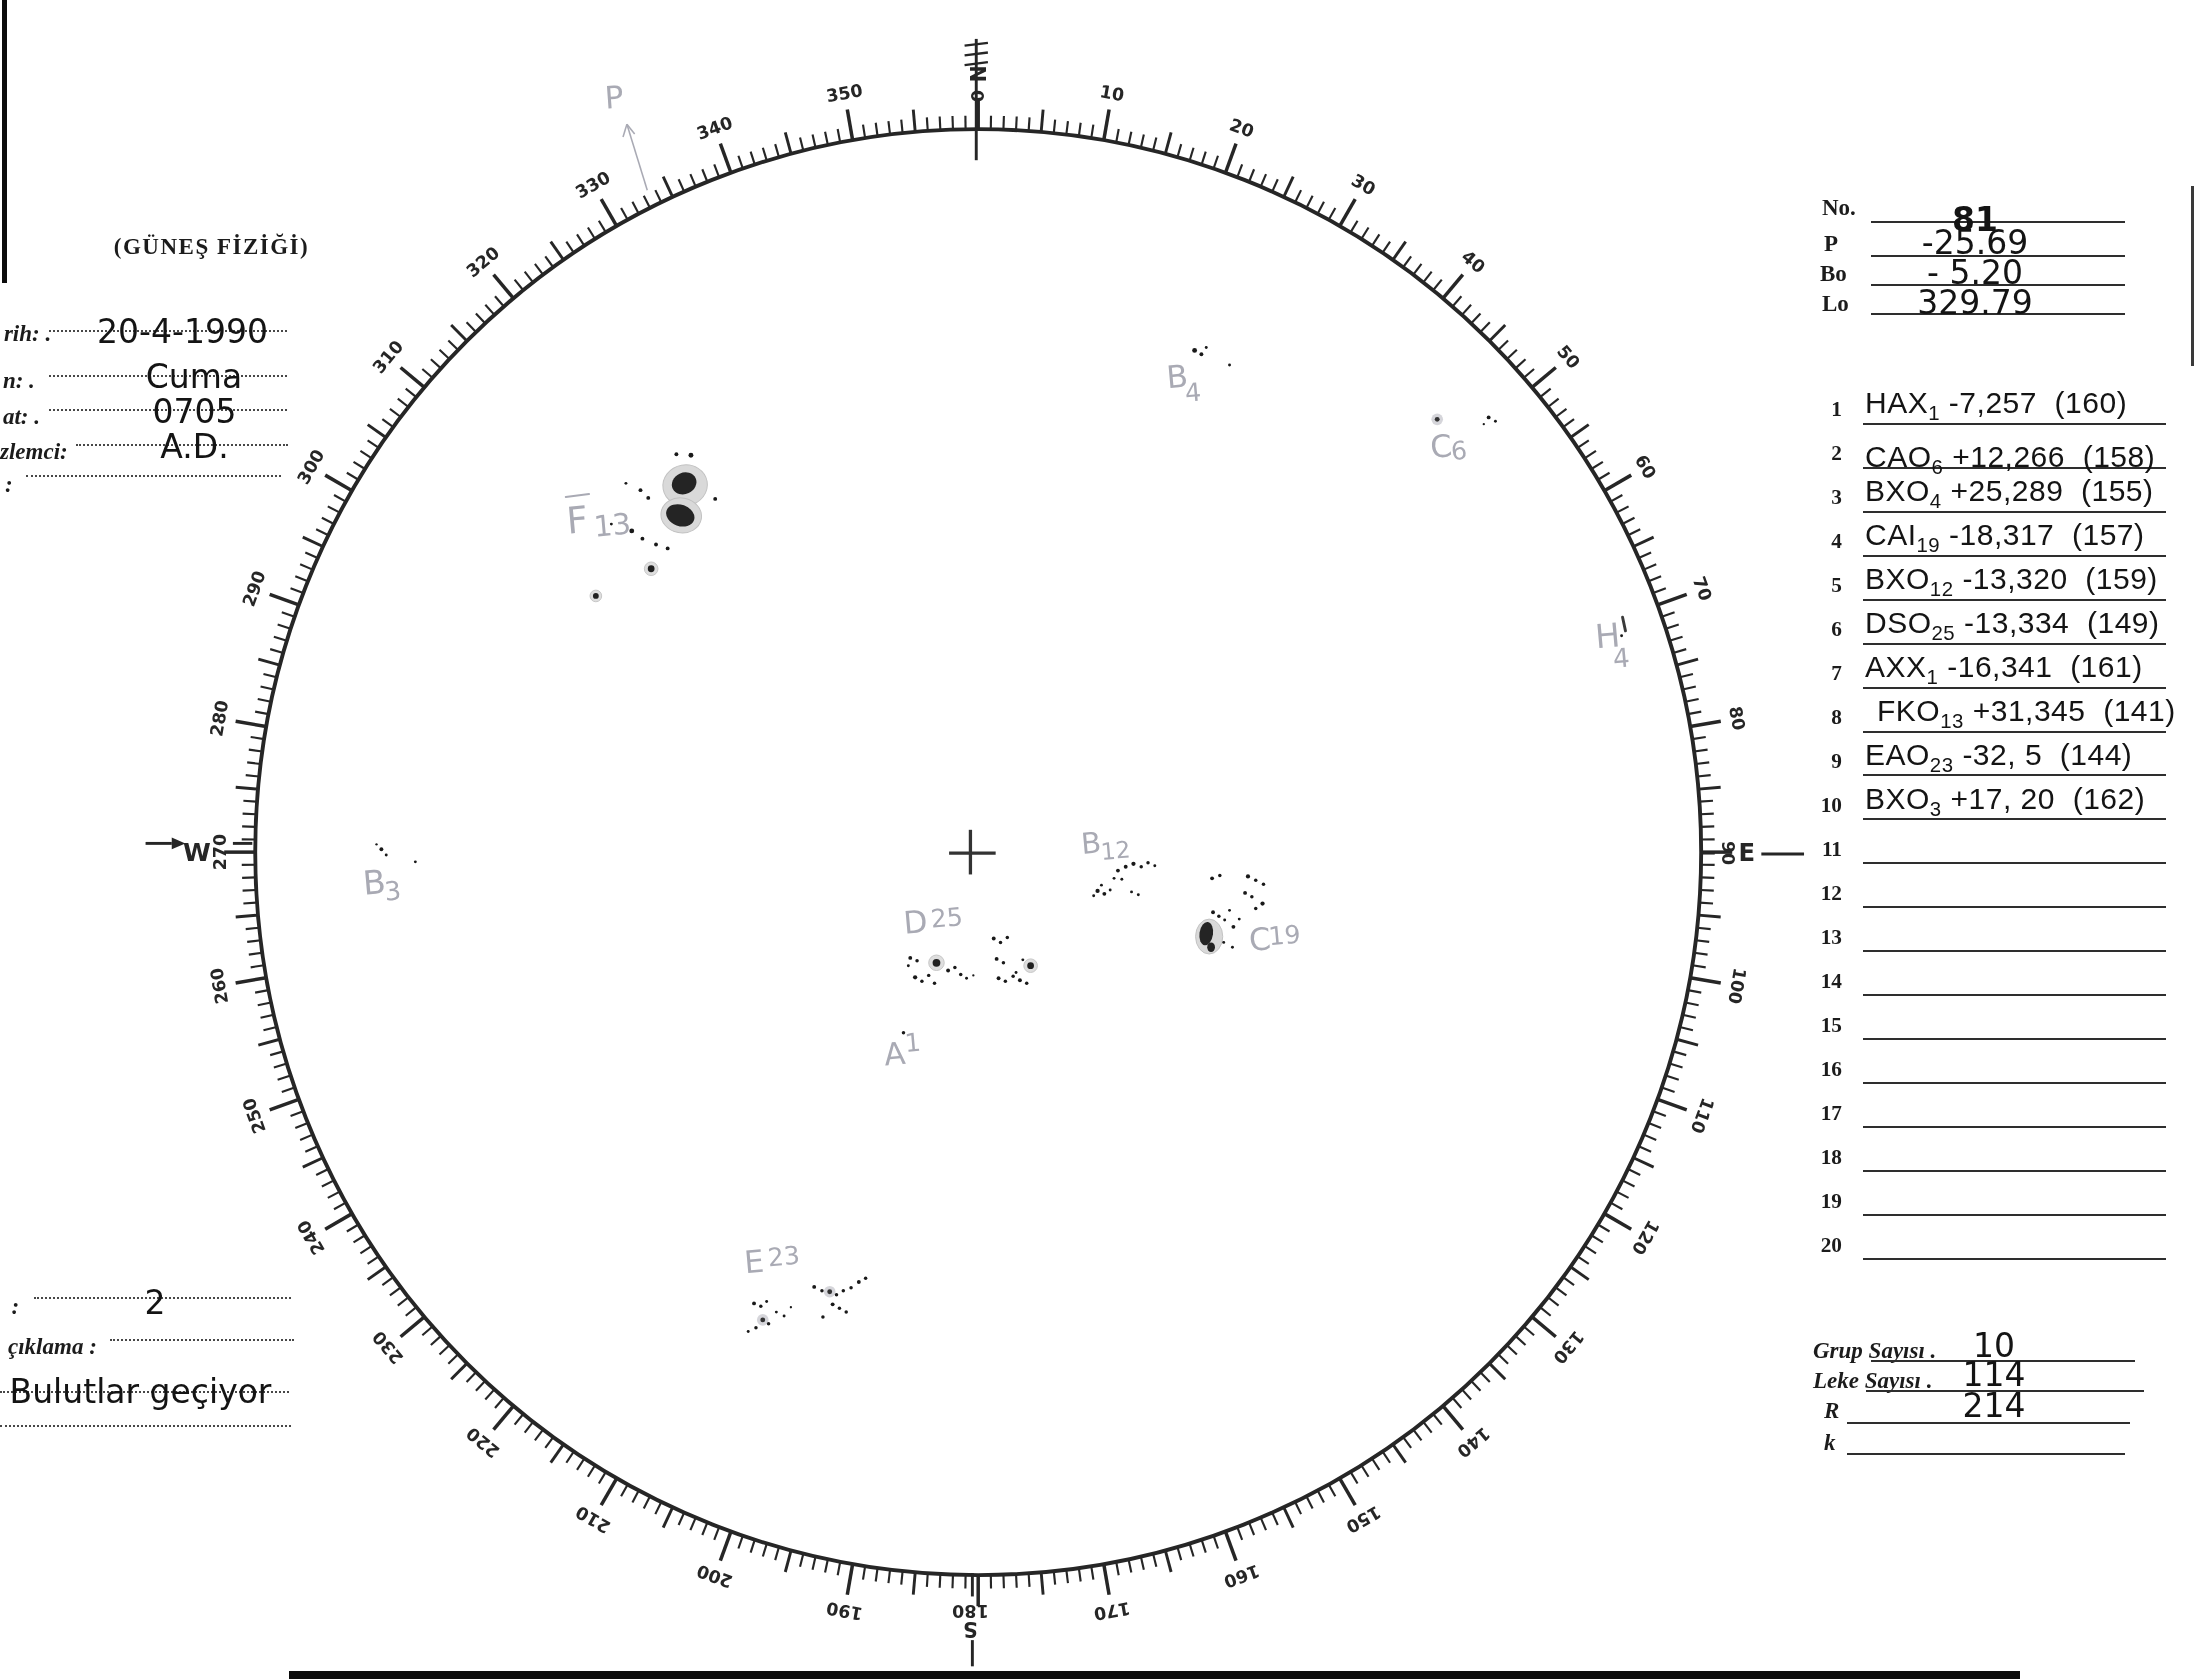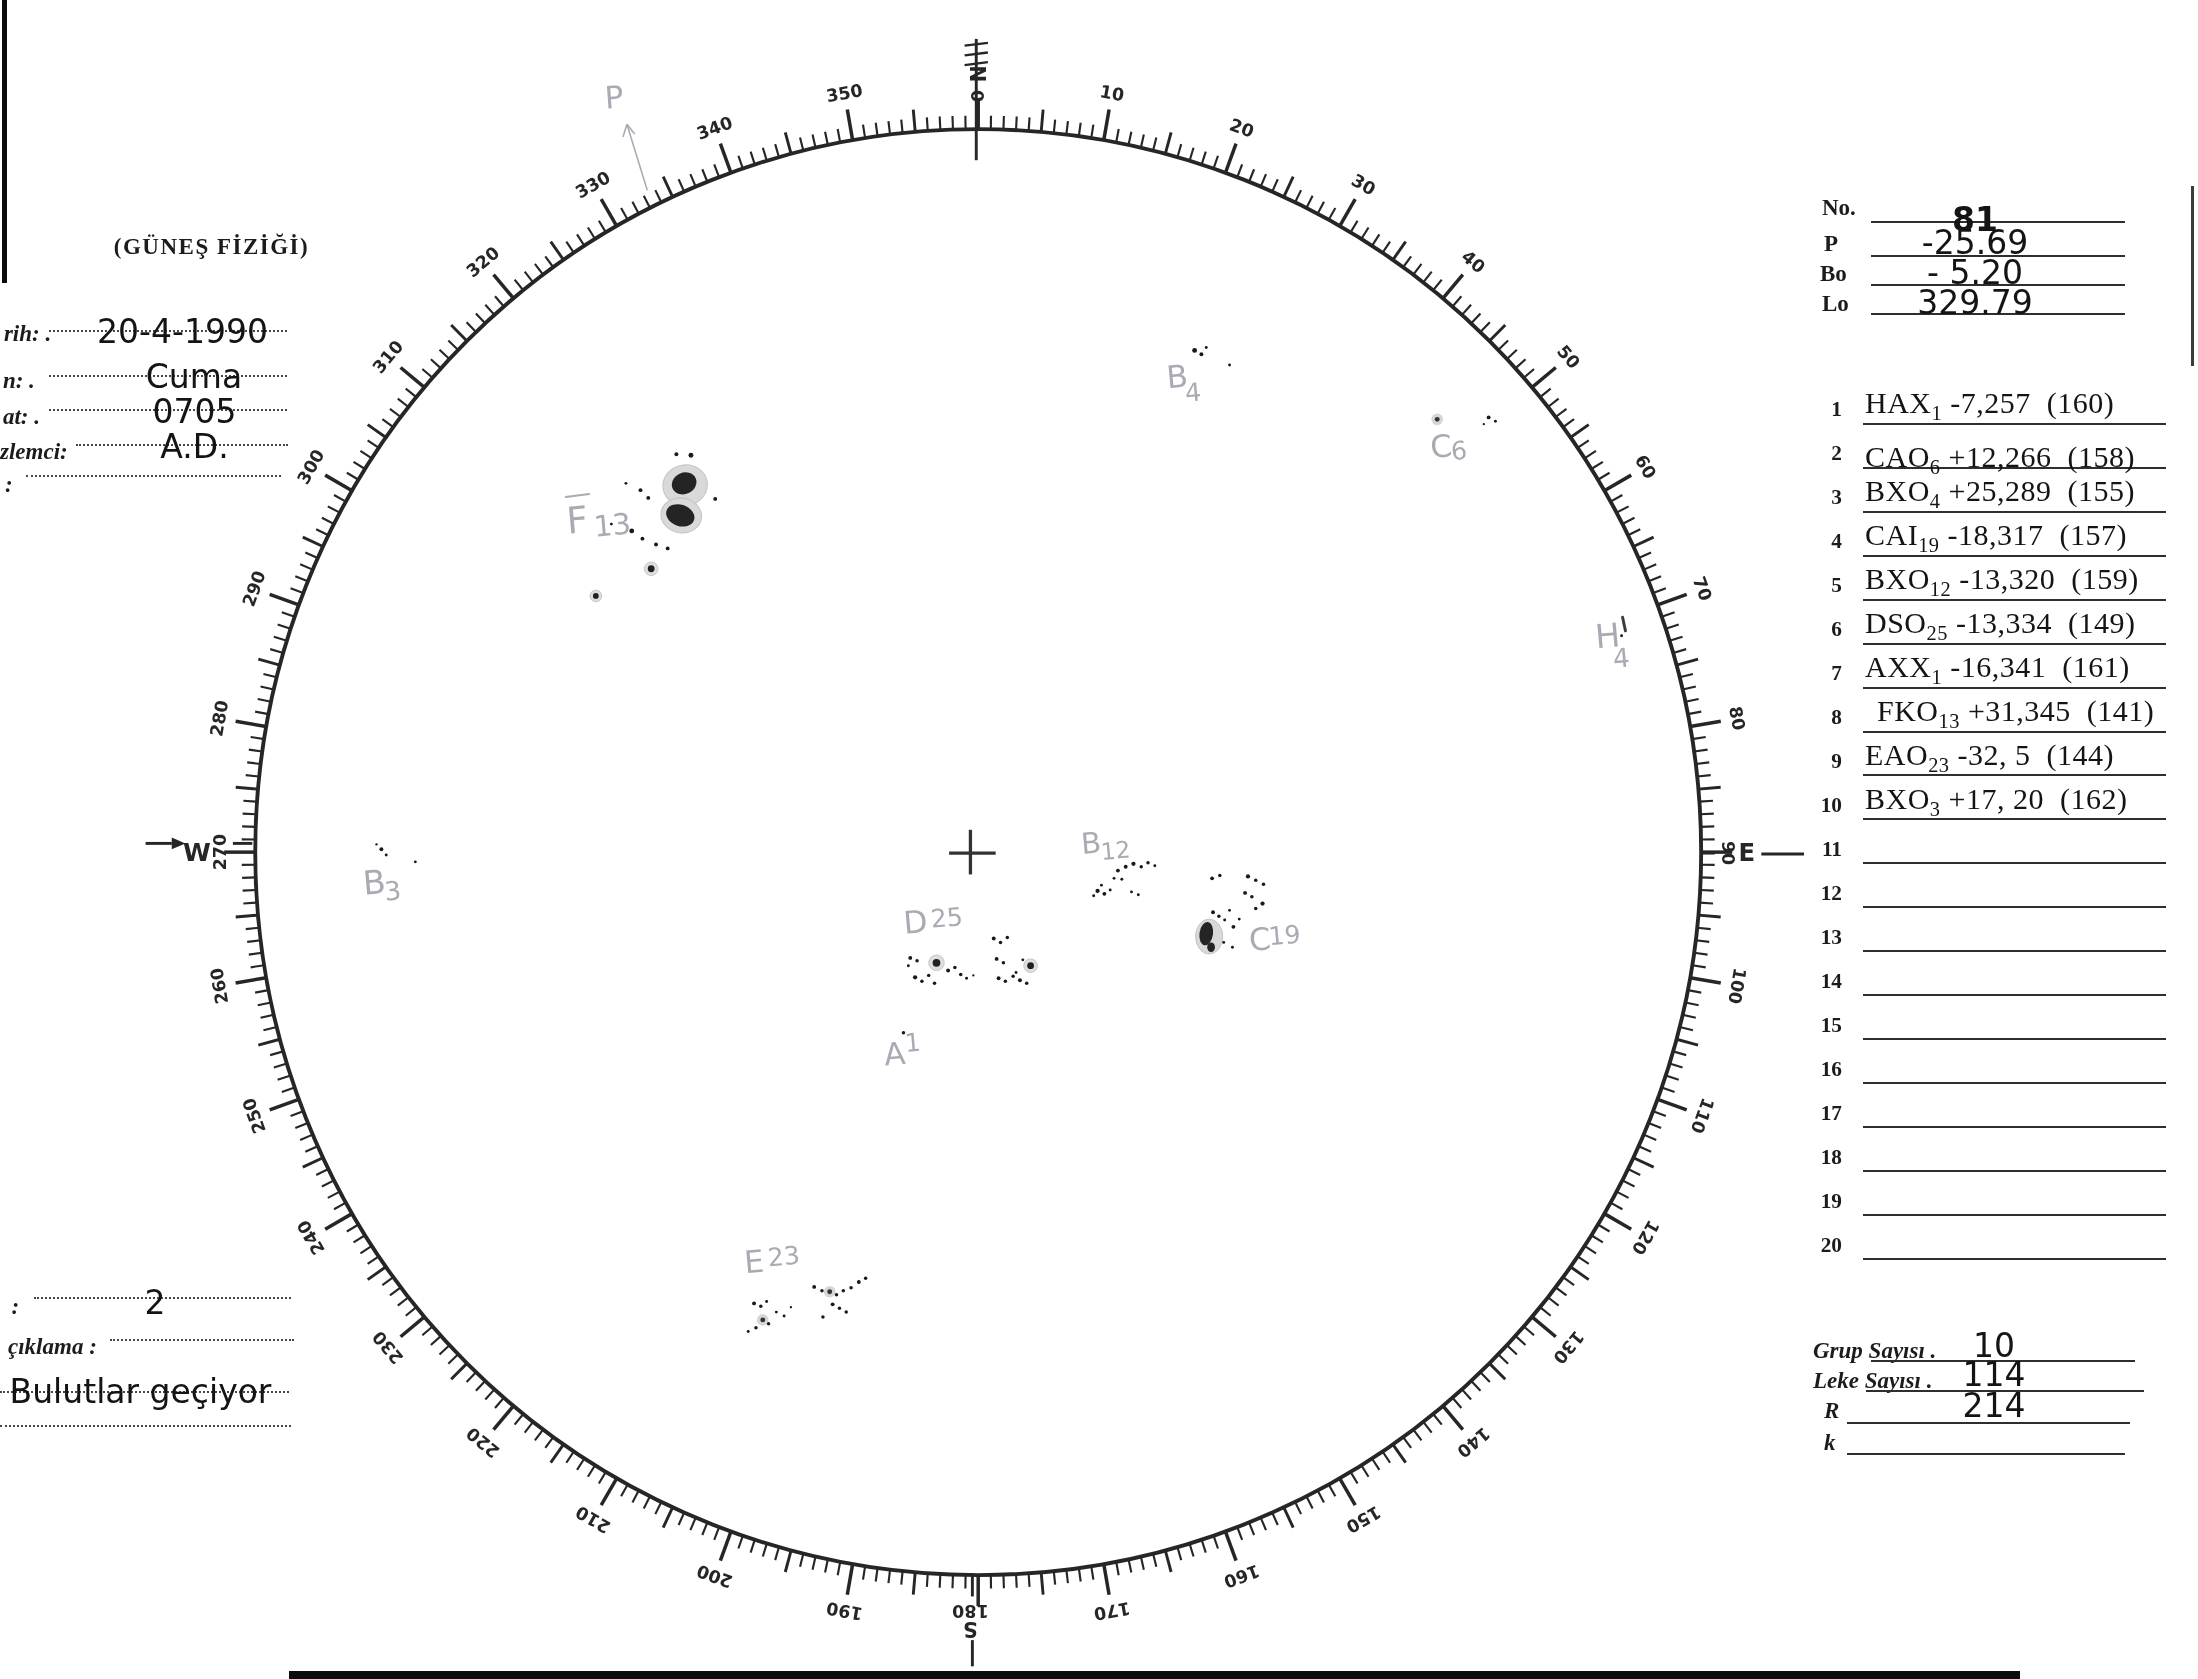--- a/index.html
+++ b/index.html
@@ -8,21 +8,21 @@
   .printed{font-family:"Liberation Serif",serif;font-weight:700;color:#1c1c1c;}
   .hdr{position:absolute;left:0;width:423px;text-align:center;letter-spacing:1.5px;}
   .plabel{position:absolute;font-family:"Liberation Serif",serif;font-weight:700;font-style:italic;
           font-size:23px;color:#1c1c1c;white-space:pre;}
   .hand{position:absolute;font-family:"DejaVu Sans",sans-serif;color:#141414;font-size:33px;
         white-space:pre;text-align:center;}
   .dotted{position:absolute;height:0;border-bottom:2.9px dotted #474747;}
   .rule{position:absolute;height:1.9px;background:#2e2e2e;}
   .num{position:absolute;width:41px;text-align:right;font-family:"Liberation Serif",serif;
        font-weight:700;font-size:21.3px;color:#1c1c1c;}
-  .entry{position:absolute;font-family:Liberation Serif, serif;font-size:30px;color:#141414;
+  .entry{position:absolute;font-family:Liberation Sans, sans-serif;font-size:30px;color:#141414;
          white-space:pre;letter-spacing:0.5px;}
   .entry sub{font-size:20.4px;}
   .artifact{position:absolute;background:#0c0c0c;}
   svg{position:absolute;left:0;top:0;}
 </style>
 </head>
 <body>
 
 <div class="sheet">
 

